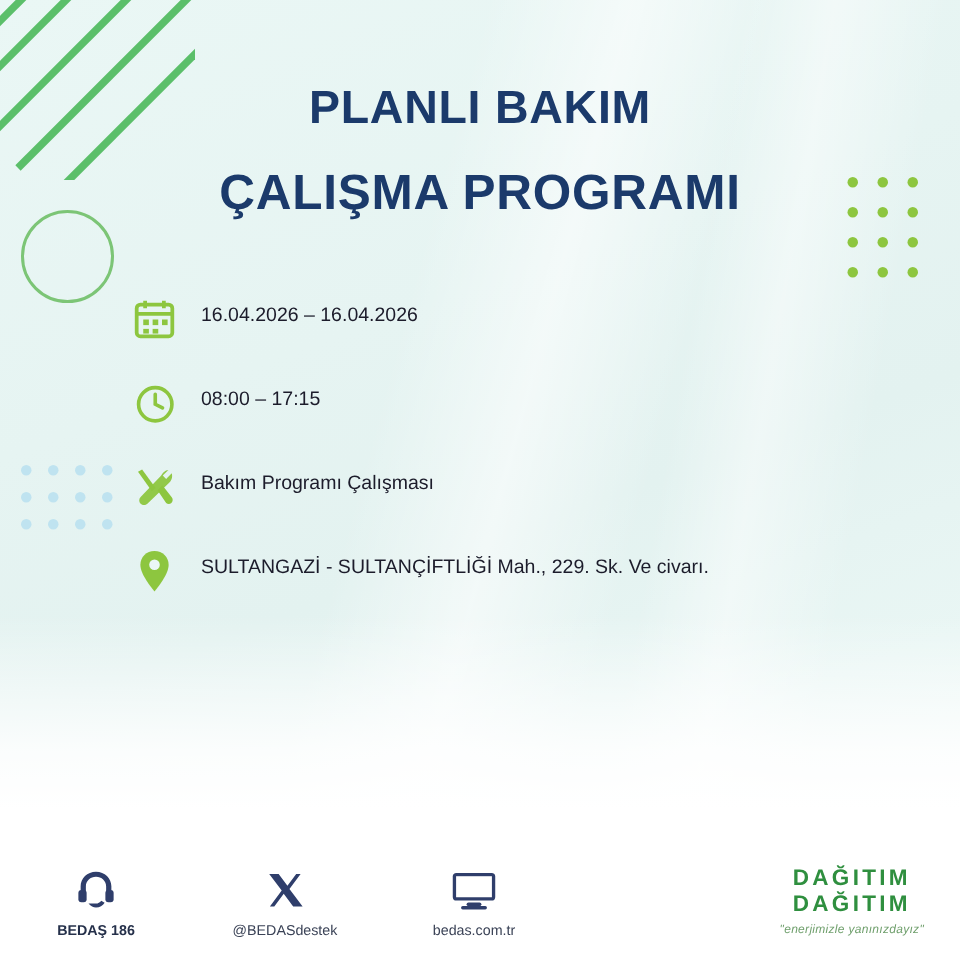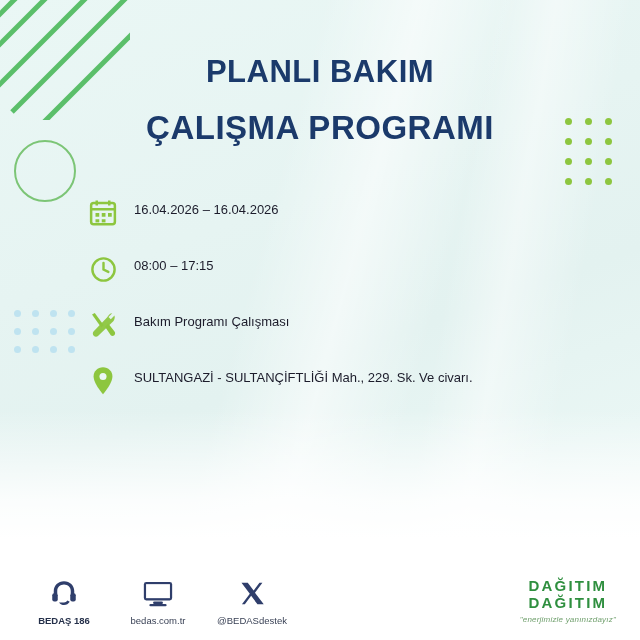--- a/index.html
+++ b/index.html
@@ -89,21 +89,21 @@
     padding-top: 5px;
   }
   .row.address .txt { max-width: 350px; }
 
   
   .footer {
     position: absolute; left: 0; right: 0; bottom: 0; height: 100px;
   }
   .f-items {
     position: absolute; left: 26px; bottom: 14px;
-    display: flex; align-items: center; gap: 18px;
+    display: flex; align-items: center; gap: 50px;
   }
   .f-item { text-align: center; width: 76px; }
   .f-item .fi { height: 34px; display: flex; align-items: center; justify-content: center; }
   .f-item .fl { font-size: 9.5px; color: #25304a; margin-top: 5px; font-weight: bold; }
   .f-item .fl.light { font-weight: normal; color: #3a4256; }
 
   .brand {
     position: absolute; right: 24px; bottom: 16px; text-align: center;
   }
   .brand .b1 { font-size: 15px; font-weight: bold; color: #2f8f3f; letter-spacing: 2.2px; line-height: 1.18; }
@@ -234,39 +234,39 @@
             <rect x="2.6" y="12.2" width="4.4" height="6.6" rx="1.6"></rect>
             <rect x="17" y="12.2" width="4.4" height="6.6" rx="1.6"></rect>
             <path d="M8 19.5 C9.2 21 10.6 21.6 12 21.6 C14 21.6 15.6 20.6 16.6 19 L14.8 18 C14 19 13.1 19.5 12 19.5 Z"></path>
           </svg>
         </div>
         <div class="fl">BEDAŞ 186</div>
       </div>
 
       <div class="f-item">
         <div class="fi">
+          <svg width="27" height="27" viewBox="0 0 24 24" fill="#2f3e6b">
+            <path d="M2.2 2.4 L9.6 12.2 L2.6 21.6 L5.2 21.6 L10.8 14.1 L16.4 21.6 L22 21.6 L14.2 11.3 L20.8 2.4 L18.2 2.4 L13 9.4 L7.8 2.4 Z"></path>
+          </svg>
+        </div>
+        <div class="fl light">@BEDASdestek</div>
+      </div>
+
+      <div class="f-item">
+        <div class="fi">
           <svg width="32" height="30" viewBox="0 0 26 24" fill="#2f3e6b">
             <rect x="1.5" y="3" width="23" height="15" rx="2"></rect>
             <rect x="3.3" y="4.8" width="19.4" height="11.4" fill="#ffffff"></rect>
             <rect x="9" y="19" width="8" height="2" rx="1"></rect>
             <rect x="6" y="21" width="14" height="1.8" rx="0.9"></rect>
           </svg>
         </div>
         <div class="fl light">bedas.com.tr</div>
       </div>
 
-      <div class="f-item">
-        <div class="fi">
-          <svg width="27" height="27" viewBox="0 0 24 24" fill="#2f3e6b">
-            <path d="M2.2 2.4 L9.6 12.2 L2.6 21.6 L5.2 21.6 L10.8 14.1 L16.4 21.6 L22 21.6 L14.2 11.3 L20.8 2.4 L18.2 2.4 L13 9.4 L7.8 2.4 Z"></path>
-          </svg>
-        </div>
-        <div class="fl light">@BEDASdestek</div>
-      </div>
-
     </div>
 
     <div class="brand">
       <div class="b2">DAĞITIM</div>
       <div class="b3">DAĞITIM</div>
       <div class="slogan">"enerjimizle yanınızdayız"</div>
     </div>
   </div>
 
 </div>

